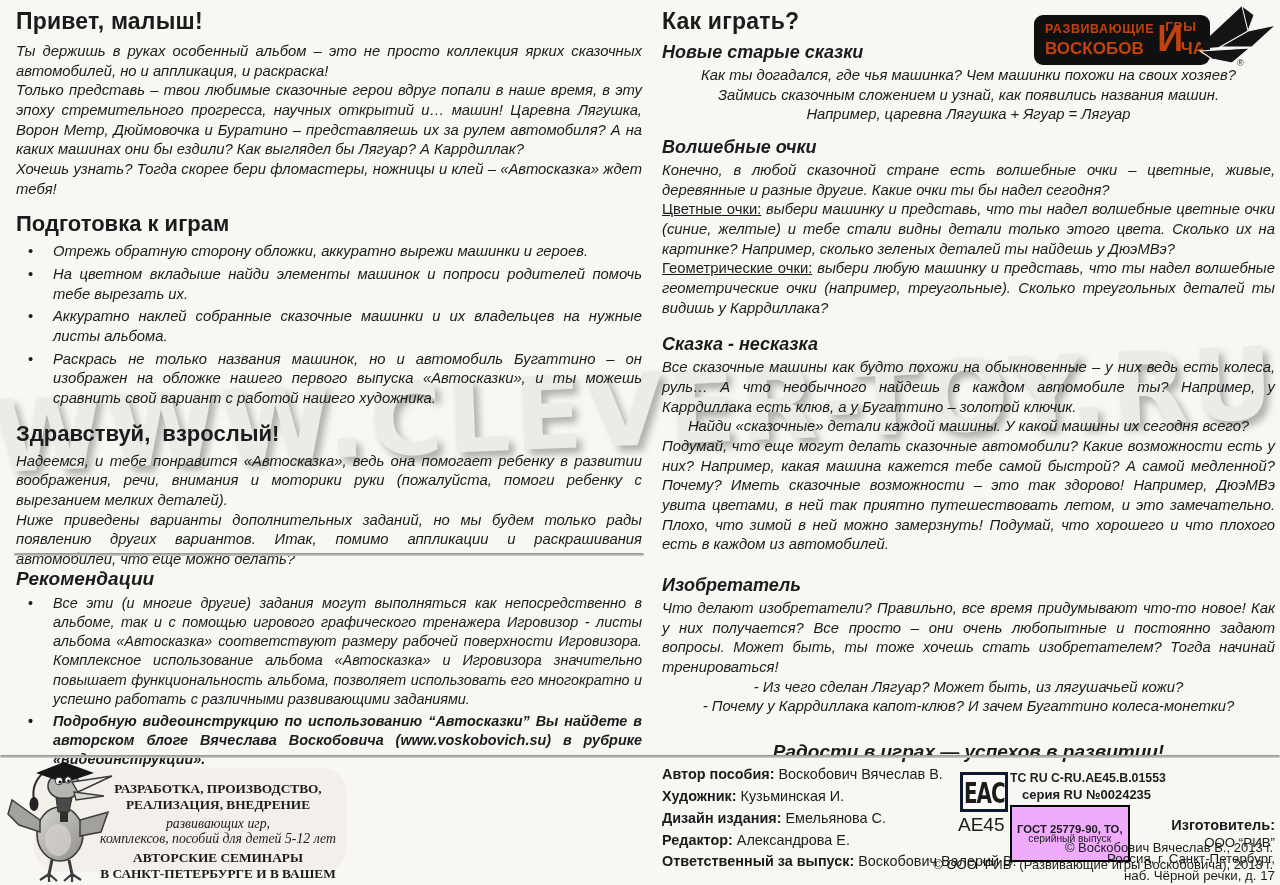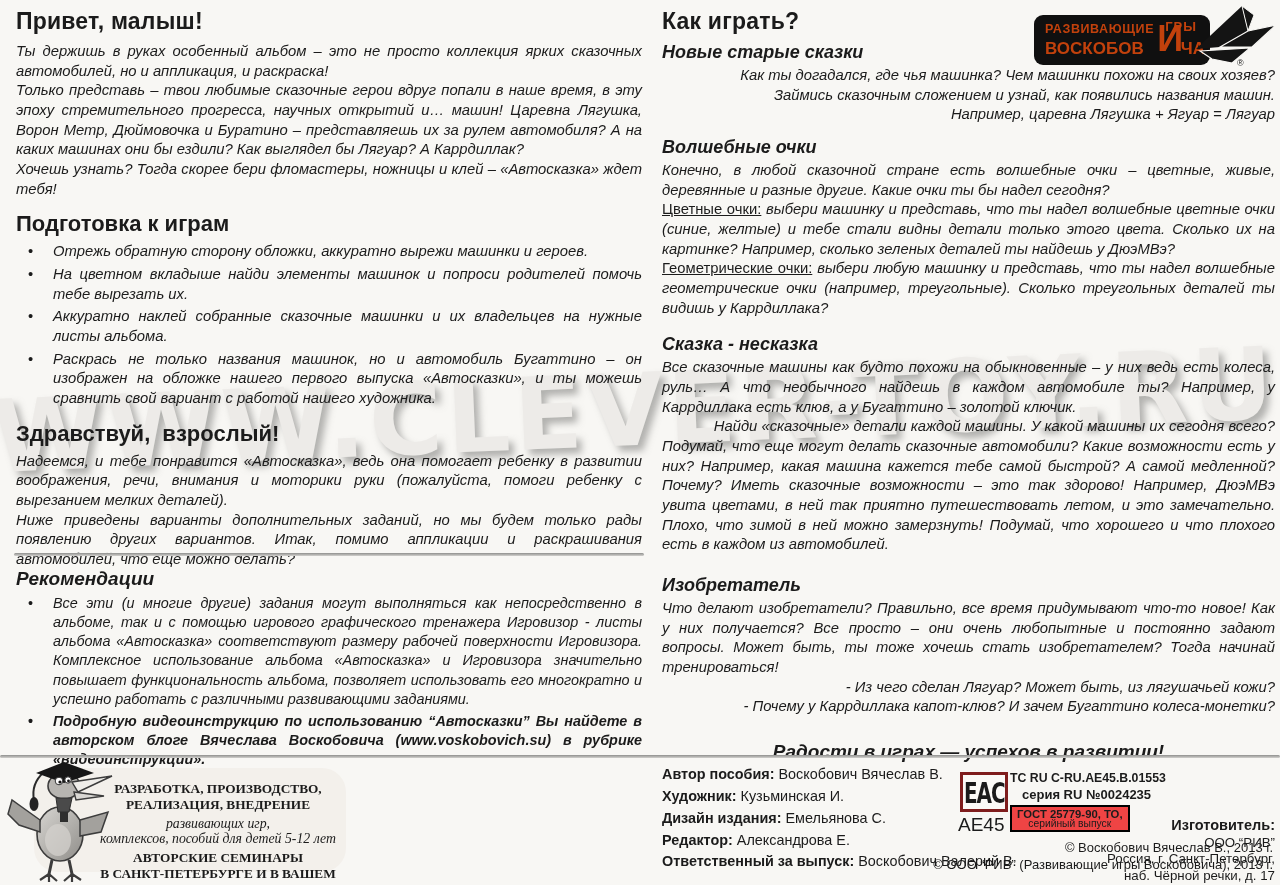--- a/index.html
+++ b/index.html
@@ -12,21 +12,21 @@
       text-shadow:5px 6px 7px rgba(110,110,108,0.5);}
   .col{position:absolute;z-index:2;}
   .col-left{left:16px;top:8px;width:626px;}
   .col-right{left:662px;top:8px;width:613px;}
   .h-big{font-size:23px;font-weight:700;letter-spacing:0.2px;margin:0 0 7px 0;}
   .h-mid{font-size:22px;font-weight:700;margin:12px 0 5px 0;}
   .h-adult{word-spacing:6px;}
   .h-rec{font-size:19px;font-weight:700;font-style:italic;margin:8px 0 4px 0;}
   .h-rsub{font-size:18px;font-weight:700;font-style:italic;margin:12px 0 3px 0;}
   .bodytext p{margin:0;font-size:14.8px;line-height:1.33;font-style:italic;text-align:justify;}
-  .bodytext p.noj{text-align:right;}
+  .bodytext p.noj{text-align:center;}
   .blist{margin:2px 0 0 0;padding:0;list-style:none;}
   .blist li{position:relative;padding-left:37px;font-style:italic;font-size:14.8px;
             line-height:1.33;text-align:justify;margin-bottom:3px;}
   .blist li::before{content:"\2022";position:absolute;left:12px;font-style:normal;}
   .rec li{font-size:14.4px;line-height:1.33;}
   .bold-upright{font-style:normal;font-weight:700;}
   .ulead{font-style:normal;text-decoration:underline;}
   .slogan{text-align:center;font-size:19px;font-weight:700;font-style:italic;margin-top:24px;}
   .divider{position:absolute;height:3px;z-index:2;
            background:linear-gradient(to bottom,#8f8f8d,#d2d1ce);border-radius:2px;}
@@ -47,29 +47,29 @@
            border-radius:24px;z-index:3;}
   .sem-inner{padding:13px 8px 0 64px;text-align:center;font-family:"Liberation Serif",serif;}
   .sem-bold{font-weight:700;font-size:13.3px;line-height:1.2;}
   .sem-it{font-style:italic;font-size:13.8px;line-height:1.12;}
   .sem-gap{height:3px;}
   .crow{position:absolute;left:6px;top:756px;z-index:4;}
   .credits{position:absolute;left:662px;top:767px;z-index:3;font-size:14.4px;}
   .credit-row{margin-bottom:6px;line-height:1.1;}
   .credit-row b{font-weight:700;}
   .cert{position:absolute;left:948px;top:762px;width:327px;height:122px;z-index:3;}
-  .eac-box{position:absolute;left:12px;top:10px;width:42px;height:34px;border:3px solid #7f1d1d;
+  .eac-box{position:absolute;left:12px;top:10px;width:42px;height:34px;border:3px solid #0f172a;
            display:flex;align-items:center;justify-content:center;background:#fbfaf7;}
   .eac-box span{font-weight:700;font-size:19px;letter-spacing:-1px;transform:scale(1.05,1.5);
                 font-family:"DejaVu Sans",sans-serif;}
   .eac-code{position:absolute;left:10px;top:52px;font-size:19px;}
   .tc1{position:absolute;left:62px;top:9px;font-weight:700;font-size:12.3px;white-space:nowrap;}
   .tc2{position:absolute;left:74px;top:25px;font-weight:700;font-size:13px;white-space:nowrap;}
-  .gost{position:absolute;left:62px;top:43px;border:2px solid #000;padding:1px 5px;
-        text-align:center;background:#ef4444;}
+  .gost{position:absolute;left:62px;top:43px;border:2px solid #000;padding:16px 5px;
+        text-align:center;background:#f0abfc;}
   .gost1{font-weight:700;font-size:11.3px;white-space:nowrap;}
   .gost2{font-size:10.3px;margin-top:-2px;}
   .manuf{position:absolute;right:0;top:7px;text-align:right;line-height:1.24;white-space:nowrap;margin-top:48px;}
   .manuf-label{font-weight:700;font-size:14.5px;}
   .manuf-line{font-size:13.3px;}
   .copy1{position:absolute;right:2px;top:78px;font-size:13px;white-space:nowrap;}
   .copy2{position:absolute;right:2px;top:95px;font-size:13px;white-space:nowrap;}
 </style>
 </head>
 <body>

